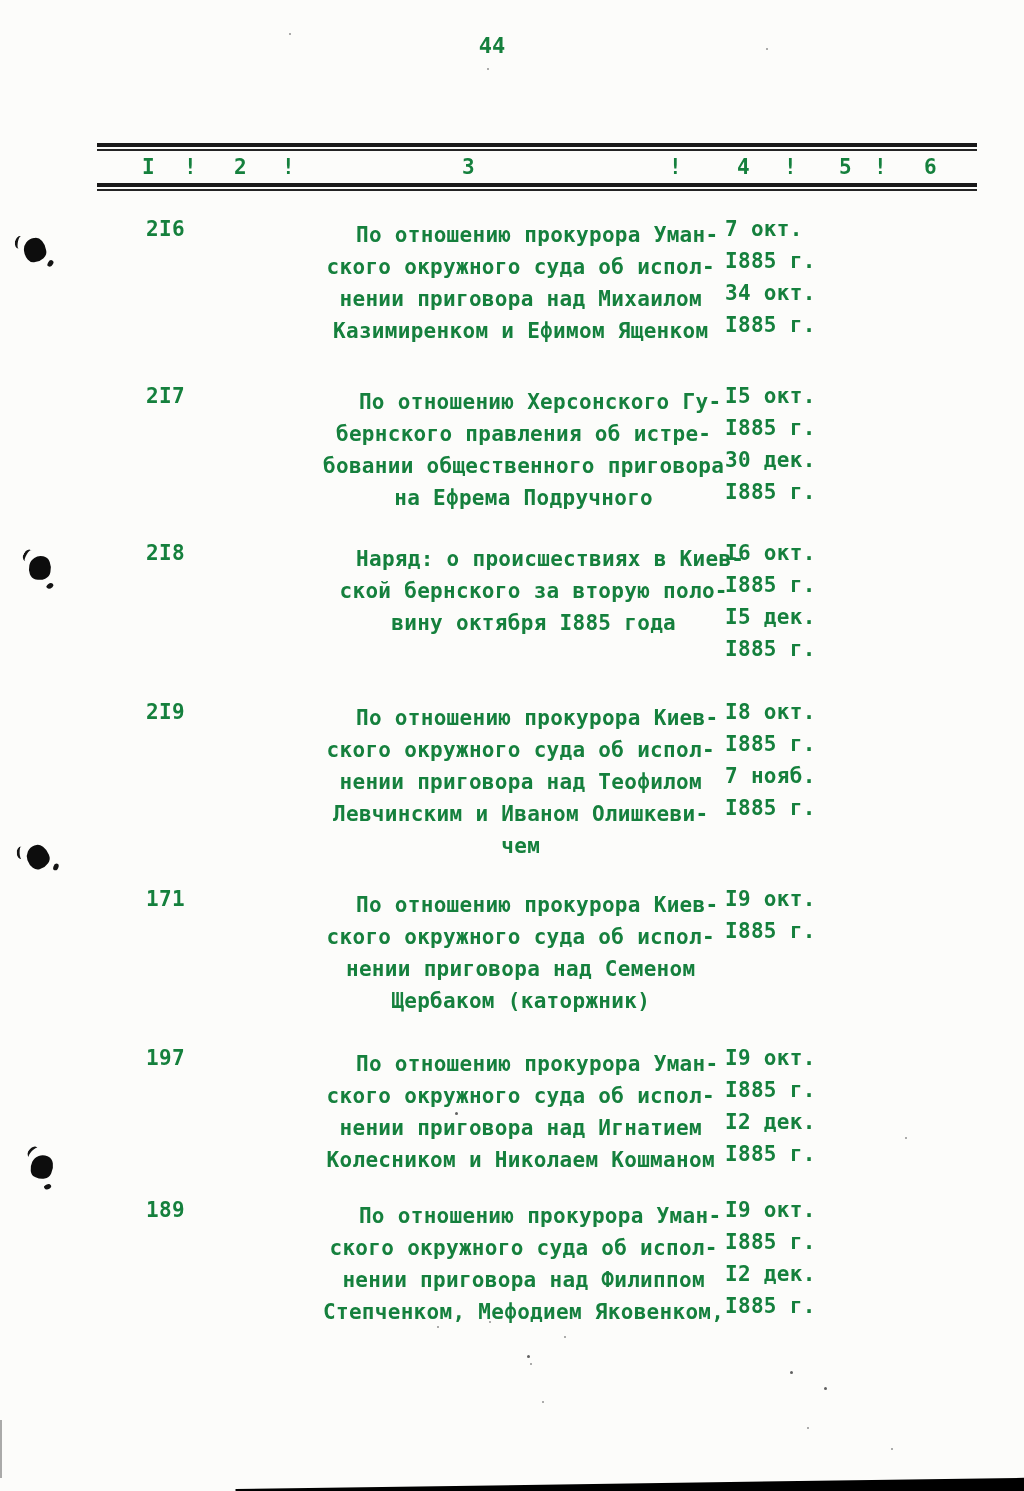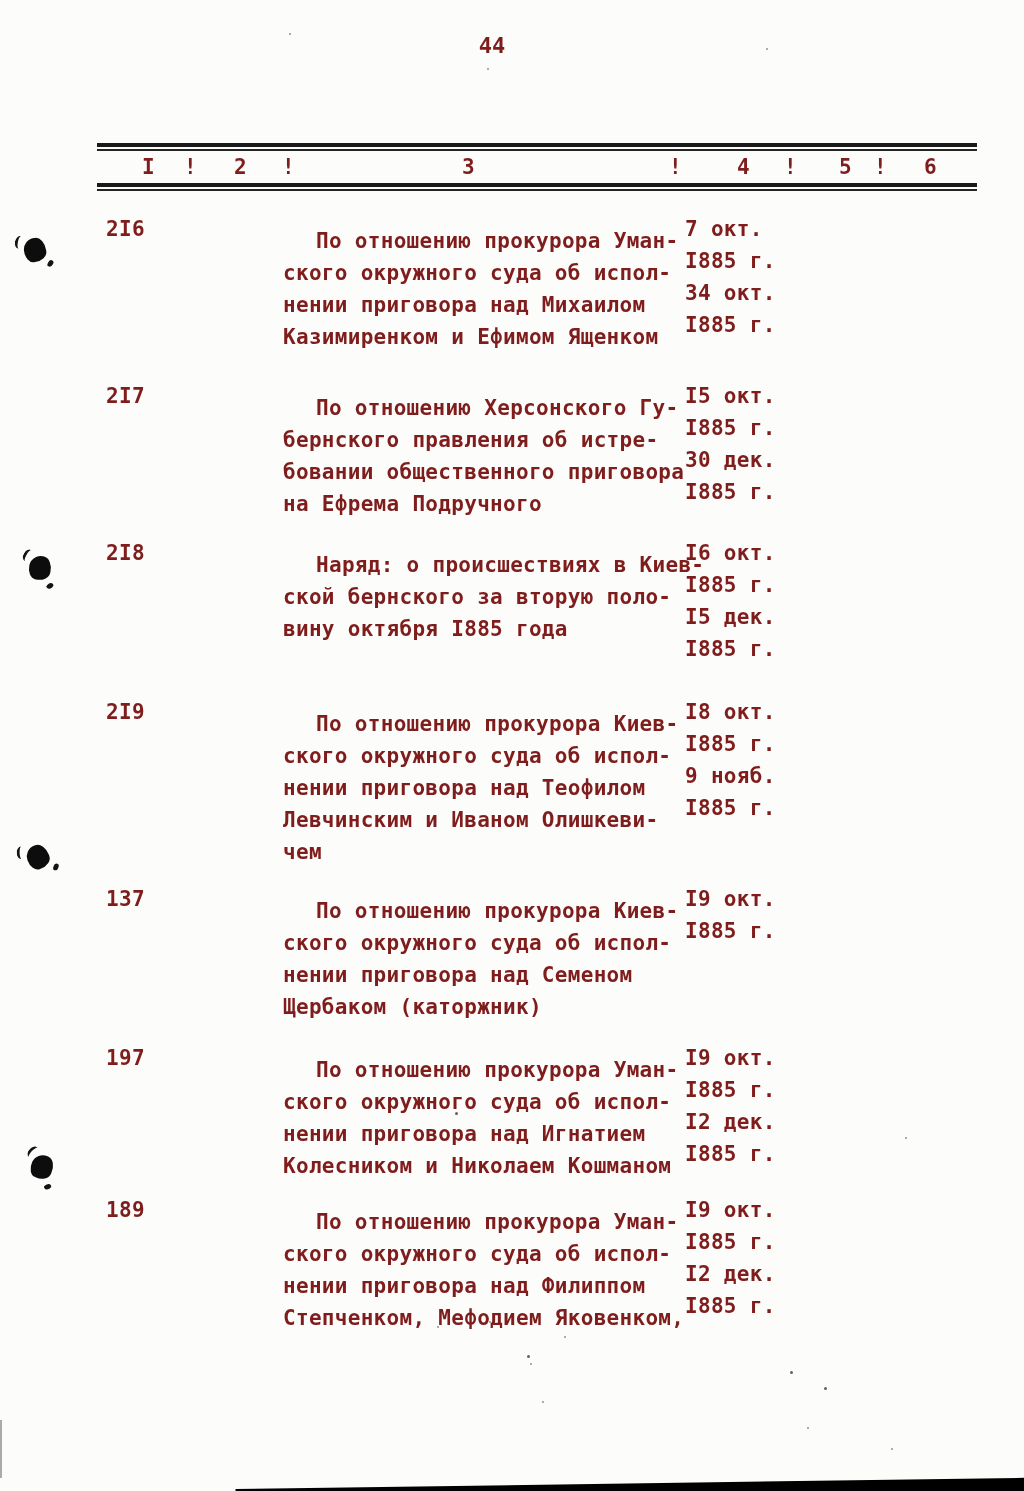--- a/index.html
+++ b/index.html
@@ -1,30 +1,30 @@
 <!DOCTYPE html>
 <html><head>
 <meta charset="utf-8">
 <style>
   html,body{margin:0;padding:0;background:#d9d9d6;}
   .page{
     position:relative;width:1024px;height:1491px;margin:0 auto;
     background:#fcfcfa;overflow:hidden;
     font-family:"DejaVu Sans Mono","Liberation Mono",monospace;
-    color:#7f1d1d;font-weight:700;
+    color:#15803d;font-weight:700;
   }
-  .txt{font-size:21px;line-height:32px;letter-spacing:.3px;}
+  .txt{font-size:21px;line-height:32px;letter-spacing:.3px;margin-left:40px;}
   .page-number{position:absolute;top:30px;left:442px;width:100px;text-align:center;font-size:22px;line-height:32px;}
   .rule{position:absolute;left:97px;width:880px;height:2px;border-top:4px solid #191919;border-bottom:2px solid #242424;}
   #rule-top{top:143px;}
   #rule-bottom{top:183px;}
   .hcell{position:absolute;top:151px;font-size:21px;line-height:32px;}
   .entry{position:absolute;left:0;width:1024px;height:0;}
   .num{position:absolute;left:106px;top:0;}
-  .desc{position:absolute;left:283px;top:12px;white-space:pre;text-indent:33px;}
+  .desc{position:absolute;left:283px;top:6px;white-space:pre;text-indent:33px;text-align:center;}
   .dates{position:absolute;left:685px;top:0;white-space:pre;}
   
   .blot{position:absolute;width:22px;height:24px;background:#0d0d0d;
         border-radius:55% 45% 60% 40% / 50% 60% 40% 55%;}
   .blot::before{content:"";position:absolute;left:-8px;top:-4px;width:7px;height:13px;
         border-left:3px solid #141414;border-radius:50%;transform:rotate(18deg);}
   .blot::after{content:"";position:absolute;right:-5px;bottom:-7px;width:5px;height:7px;
         background:#141414;border-radius:60% 40% 70% 30%;transform:rotate(35deg);}
   .speck{position:absolute;width:3px;height:3px;border-radius:50%;background:#3a3a3a;opacity:.8;}
   .speck.sm{width:2px;height:2px;opacity:.55;}
@@ -91,26 +91,26 @@
 
   <div class="entry" style="top:696px">
     <div class="num txt">2I9</div>
     <div class="desc txt">По отношению прокурора Киев-
 ского окружного суда об испол-
 нении приговора над Теофилом
 Левчинским и Иваном Олишкеви-
 чем</div>
     <div class="dates txt">I8 окт.
 I885 г.
-9 нояб.
+7 нояб.
 I885 г.</div>
   </div>
 
   <div class="entry" style="top:883px">
-    <div class="num txt">137</div>
+    <div class="num txt">171</div>
     <div class="desc txt">По отношению прокурора Киев-
 ского окружного суда об испол-
 нении приговора над Семеном
 Щербаком (каторжник)</div>
     <div class="dates txt">I9 окт.
 I885 г.</div>
   </div>
 
   <div class="entry" style="top:1042px">
     <div class="num txt">197</div>

